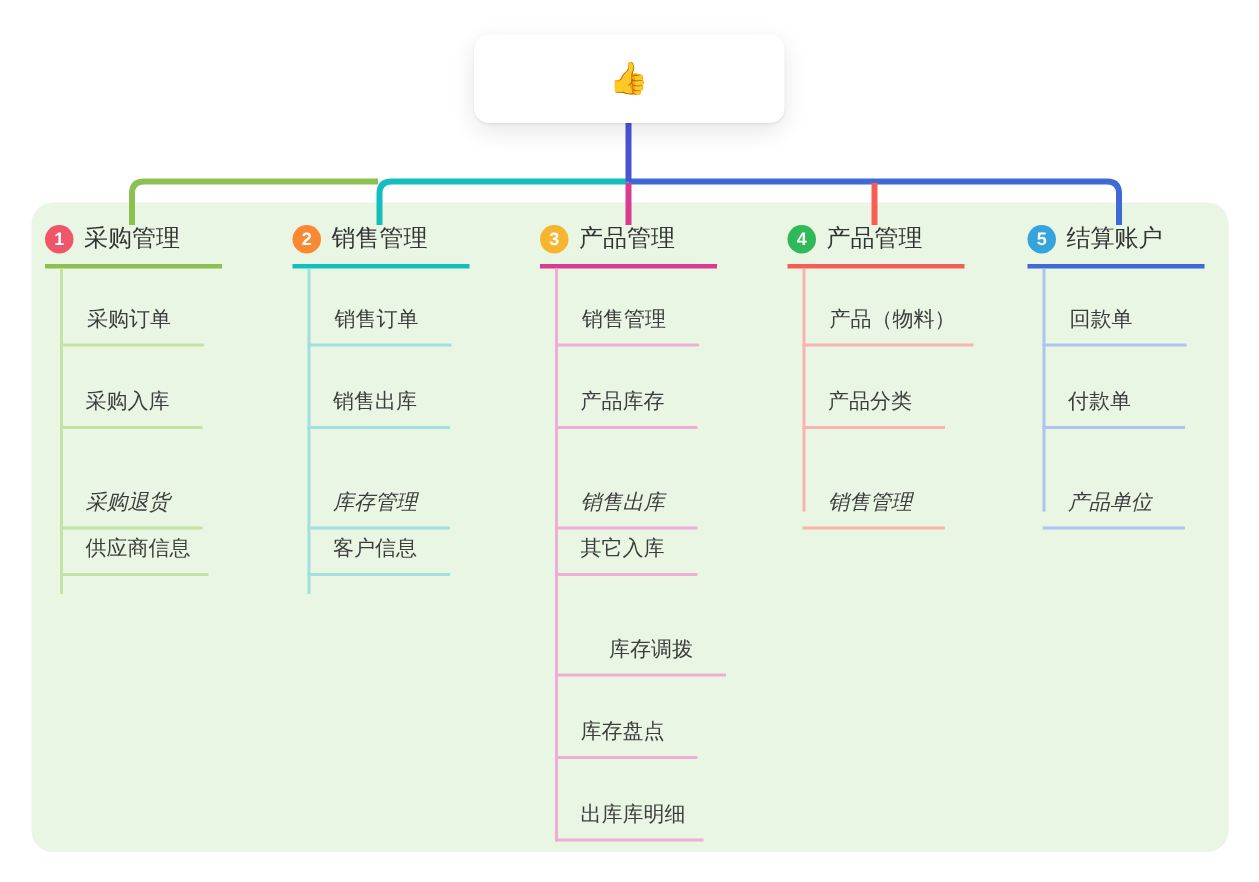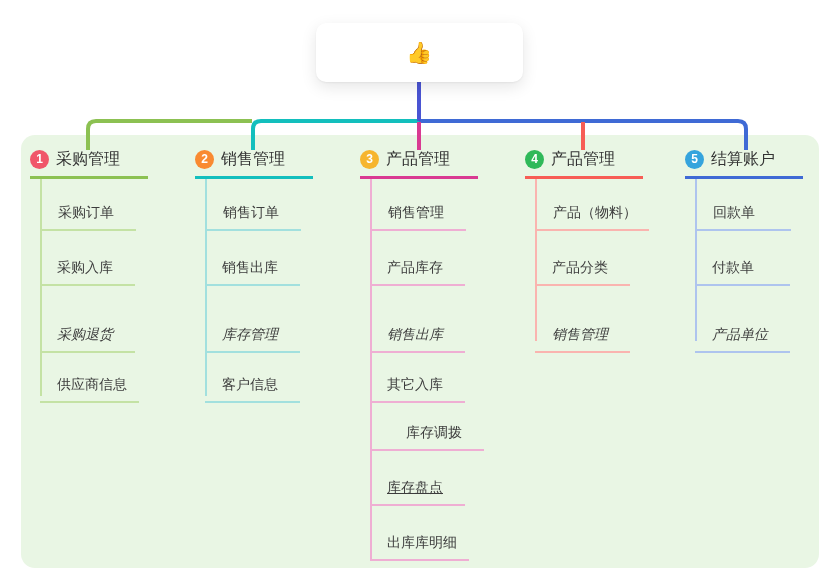--- a/index.html
+++ b/index.html
@@ -43,22 +43,22 @@
   .col5 .badge{background:#35a4dd;}
 
   .vline{position:absolute;left:var(--x);top:179px;width:2px;background:var(--light);}
   .col1 .vline,.col2 .vline{height:217px;}
   .col3 .vline{height:382px;}
   .col4 .vline,.col5 .vline{height:162px;}
 
   .child{position:absolute;left:var(--x);padding:0 12px 7px 17px;min-width:66px;
          border-bottom:2px solid var(--light);
          font-size:14px;line-height:19px;color:#3d3d3d;white-space:nowrap;cursor:default;}
-  .r0{top:203px;padding-left:18px;} .r1{top:258px;} .r2{top:325px;font-style:italic;} .r3{top:375px;}
-  .r4{top:423px;padding-left:36px;} .r5{top:478px;text-decoration:underline;} .r6{top:533px;}
+  .r0{top:203px;padding-left:18px;} .r1{top:258px;} .r2{top:325px;font-style:italic;} .r3{top:356px;}
+  .r4{top:423px;padding-left:36px;} .r5{top:478px;} .r6{top:533px;}
 </style>
 </head>
 <body>
 
 <div class="canvas">
 
   <div class="panel"></div>
 
   <svg class="wires" viewBox="0 0 839 588">
     <path d="M419 121 H261 Q253 121 253 129 V150" stroke="#13bfbd"></path>

